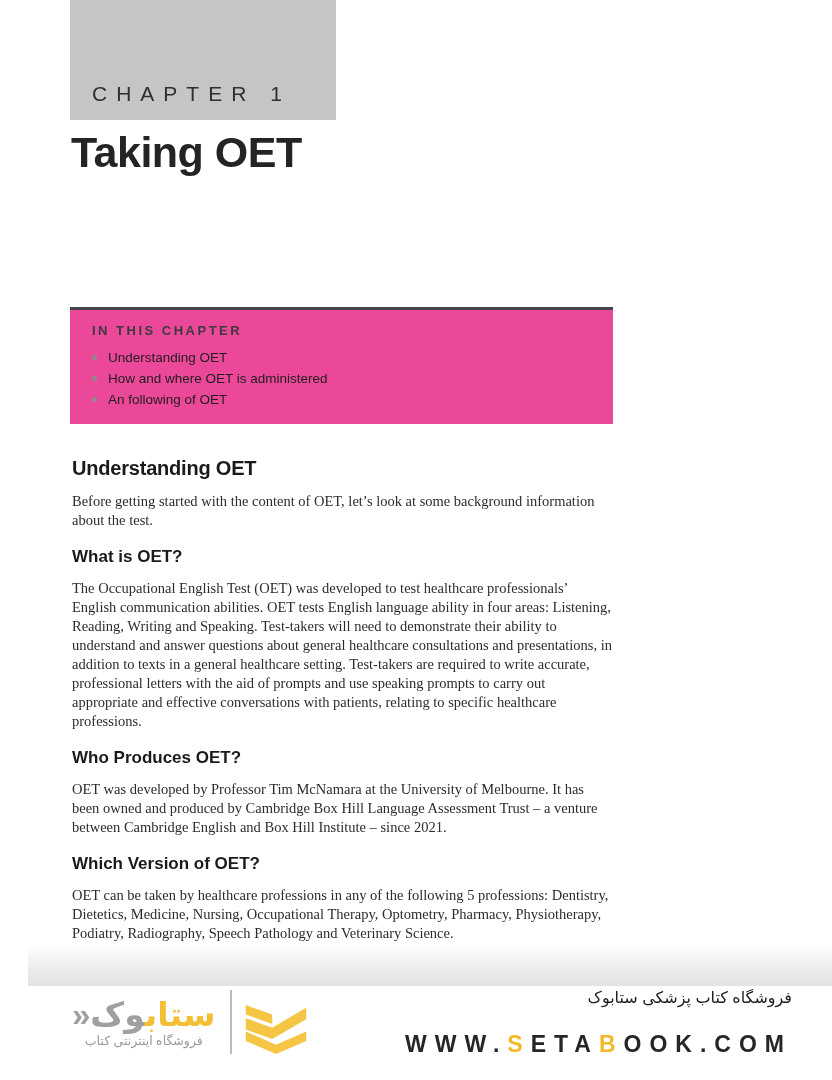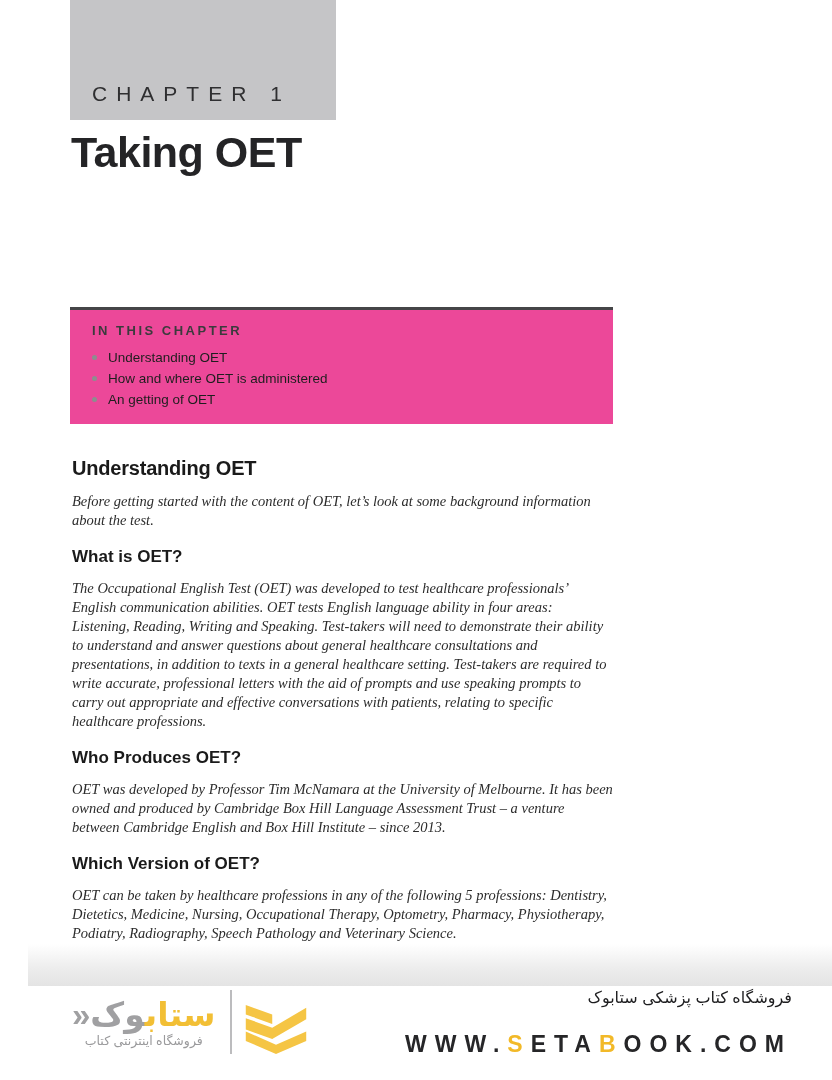--- a/index.html
+++ b/index.html
@@ -14,21 +14,21 @@
   
   .toc-box{position:absolute;left:70px;top:307px;width:543px;box-sizing:border-box;background:#ec4899;border-top:3px solid #454547;padding:13px 20px 14px 22px;}
   .toc-heading{font-size:13px;font-weight:700;letter-spacing:2.5px;color:#3b3b3d;margin:0 0 9px;}
   .toc-list{list-style:none;margin:0;padding:0;}
   .toc-list li{display:flex;align-items:center;gap:11px;font-size:13.5px;color:#1e1e1e;line-height:21px;}
   .dot{width:5px;height:5px;border-radius:50%;background:#8d8d8f;flex:0 0 auto;}
   
   .content{position:absolute;left:72px;top:456px;width:541px;}
   .content h2{margin:0 0 12px;font-size:20px;line-height:24px;color:#1a1a1a;letter-spacing:-0.2px;font-weight:700;}
   .content h3{margin:0 0 12px;font-size:17px;line-height:21px;color:#1a1a1a;font-weight:700;}
-  .content p{margin:0 0 16px;font-family:"Liberation Serif","DejaVu Serif",serif;font-size:14.5px;line-height:19px;color:#2c2c2c;font-style:italic;}
+  .content p{margin:0 0 16px;font-family:"Liberation Serif","DejaVu Serif",serif;font-size:14.5px;line-height:19px;color:#2c2c2c;}
   
   .page-shadow{position:absolute;left:28px;right:0;top:944px;height:50px;
     background:linear-gradient(180deg, rgba(228,228,228,0) 0%, rgba(224,224,224,0.55) 45%, #dfdfdf 100%);}
   
   .footer{position:absolute;left:0;top:986px;width:832px;height:82px;background:#ffffff;}
   .logo{position:absolute;left:72px;top:2px;display:flex;align-items:center;}
   .wordmark-block{display:flex;flex-direction:column;align-items:center;}
   .wordmark{direction:rtl;font-size:33px;font-weight:700;line-height:1.15;white-space:nowrap;}
   .wm-y{color:#f2bf35;}
   .wm-g{color:#a0a0a2;}
@@ -58,34 +58,34 @@
       <li>
         <span class="dot"></span>
         <span>Understanding OET</span>
       </li>
       <li>
         <span class="dot"></span>
         <span>How and where OET is administered</span>
       </li>
       <li>
         <span class="dot"></span>
-        <span>An getting of OET</span>
+        <span>An following of OET</span>
       </li>
     </ul>
   </section>
 
   <main class="content">
     <h2>Understanding OET</h2>
     <p>Before getting started with the content of OET, let’s look at some background information about the test.</p>
 
     <h3>What is OET?</h3>
     <p>The Occupational English Test (OET) was developed to test healthcare professionals’ English communication abilities. OET tests English language ability in four areas: Listening, Reading, Writing and Speaking. Test-takers will need to demonstrate their ability to understand and answer questions about general healthcare consultations and presentations, in addition to texts in a general healthcare setting. Test-takers are required to write accurate, professional letters with the aid of prompts and use speaking prompts to carry out appropriate and effective conversations with patients, relating to specific healthcare professions.</p>
 
     <h3>Who Produces OET?</h3>
-    <p>OET was developed by Professor Tim McNamara at the University of Melbourne. It has been owned and produced by Cambridge Box Hill Language Assessment Trust – a venture between Cambridge English and Box Hill Institute – since 2013.</p>
+    <p>OET was developed by Professor Tim McNamara at the University of Melbourne. It has been owned and produced by Cambridge Box Hill Language Assessment Trust – a venture between Cambridge English and Box Hill Institute – since 2021.</p>
 
     <h3>Which Version of OET?</h3>
     <p>OET can be taken by healthcare professions in any of the following 5 professions: Dentistry, Dietetics, Medicine, Nursing, Occupational Therapy, Optometry, Pharmacy, Physiotherapy, Podiatry, Radiography, Speech Pathology and Veterinary Science.</p>
   </main>
 
   <div class="page-shadow"></div>
 
   <footer class="footer">
 
     <div class="logo">

